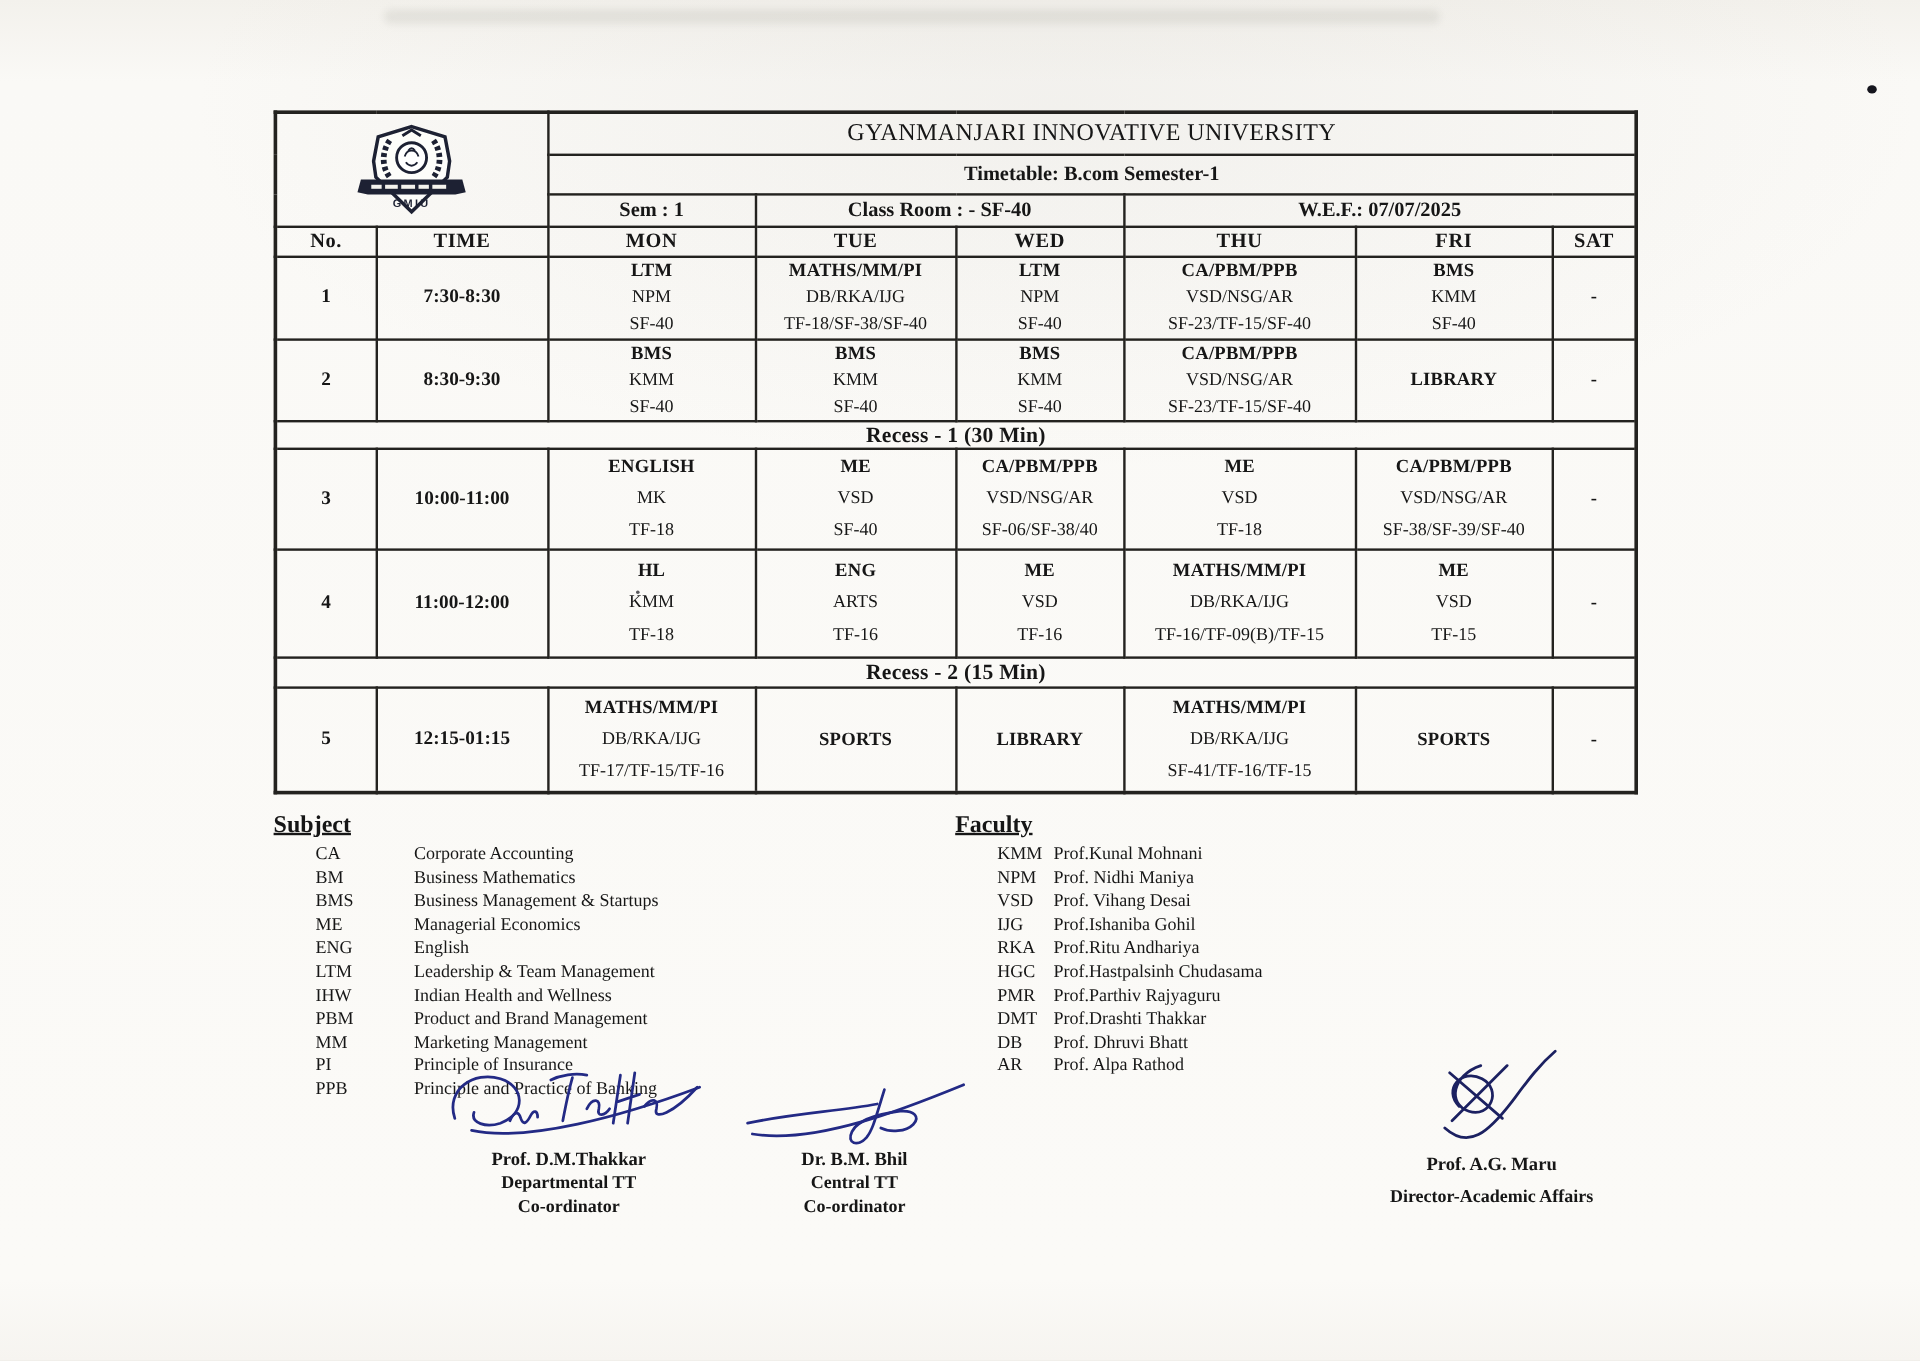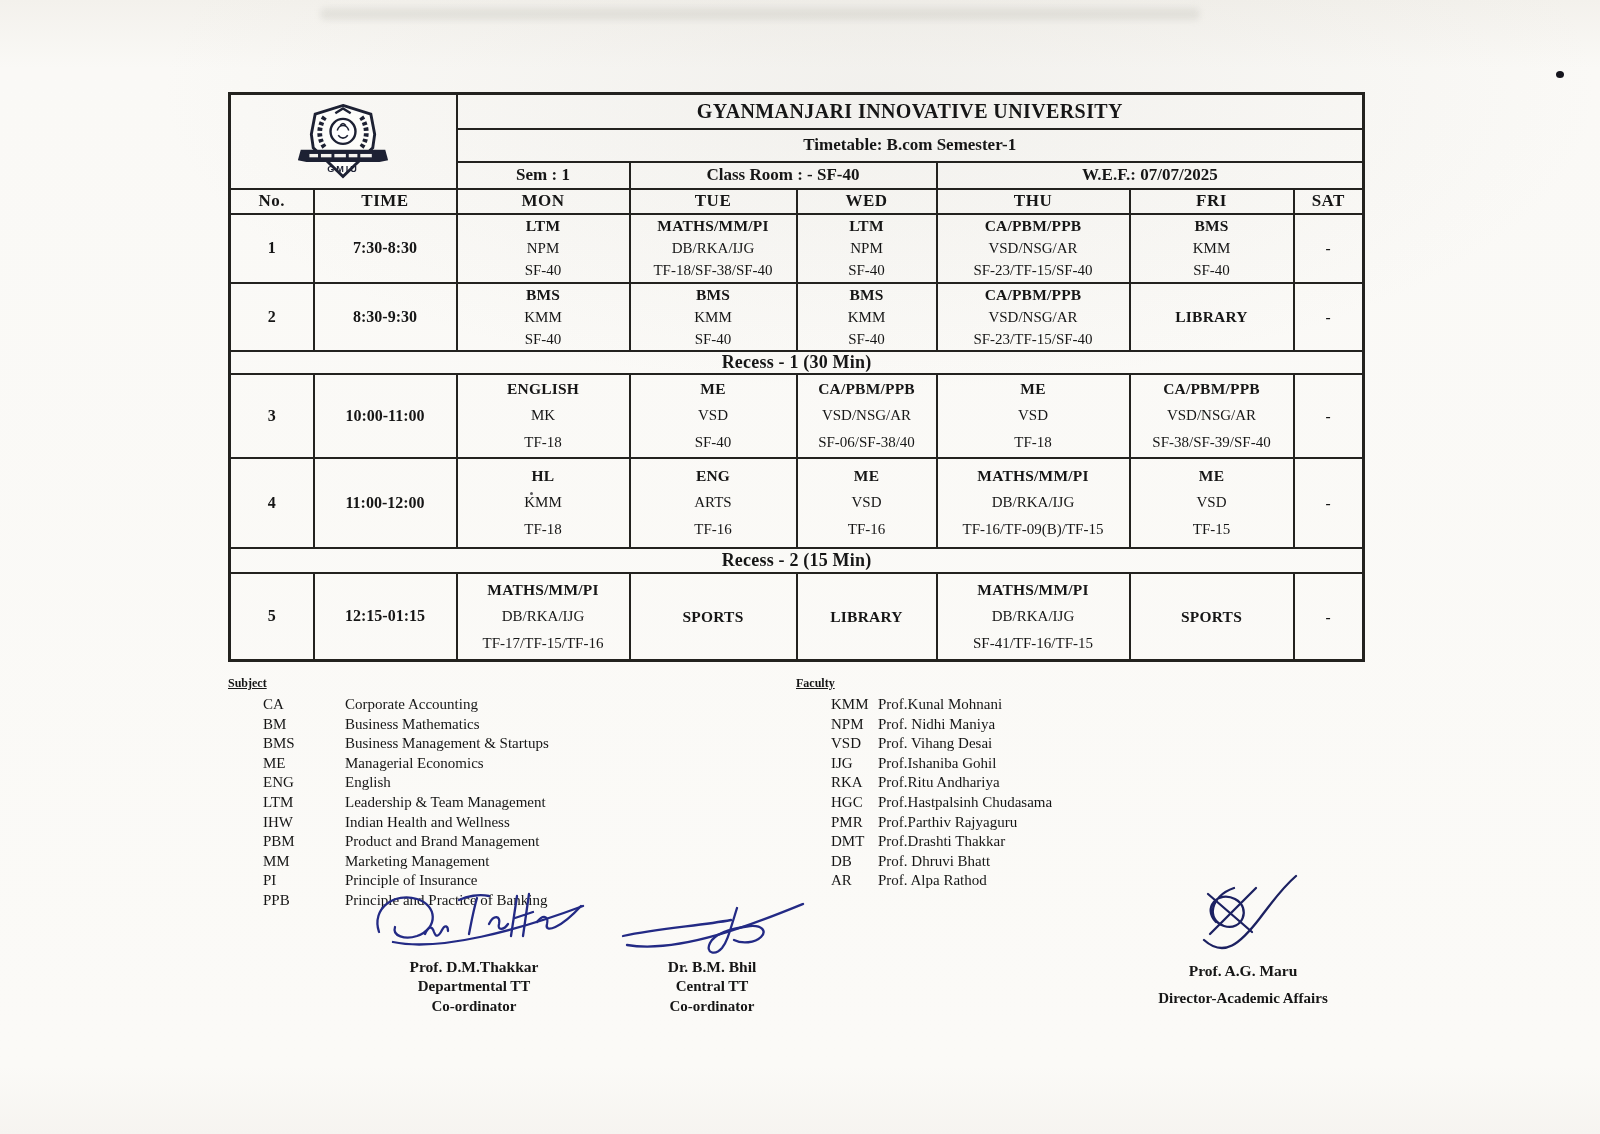--- a/index.html
+++ b/index.html
@@ -14,36 +14,36 @@
   .speck { position:absolute; background:#15151d; border-radius:50%; }
   .smudge { position:absolute; background:rgba(175,172,165,0.22); filter:blur(3px); border-radius:8px; }
 
   
   table.tt {
     position:absolute; left:228px; top:92px; width:1134px;
     border-collapse:collapse; table-layout:fixed;
     border:3px solid #23221f;
   }
   table.tt td { border:2px solid #23221f; text-align:center; vertical-align:middle; padding:0 2px; overflow:hidden; }
-  td.univ     { font-size:20px; font-weight:bold; letter-spacing:0.4px; }
+  td.univ     { font-size:20px; font-weight:normal; letter-spacing:0.4px; }
   td.ttitle   { font-size:17px; font-weight:bold;margin-top:16px; }
   td.subhdr   { font-size:17px; font-weight:bold; }
   td.dayhdr   { font-size:17px; font-weight:bold; letter-spacing:0.5px; }
   td.numcell, td.timecell { font-size:16px; font-weight:bold; }
   td.recess   { font-size:18px; font-weight:bold; letter-spacing:0.2px; }
   td.logocell { vertical-align:middle; }
   .slot span { display:block; line-height:22px; font-size:15px; }
   .slot span.l1 { font-weight:bold; font-size:15.5px; letter-spacing:0.2px; }
   .slot span:empty { display:none; }
   tr.tall .slot span { line-height:27px; }
   .logo-wrap { display:flex; justify-content:center; align-items:center; height:100%; }
 
   
   .legend { position:absolute; font-size:15px; }
-  .legend .hd { font-size:12px; font-weight:bold; text-decoration:underline; margin-bottom:4px; }
+  .legend .hd { font-size:20px; font-weight:bold; text-decoration:underline; margin-bottom:4px; }
   .legend .row { display:grid; line-height:19.6px;margin-left:35px; }
   .legend-subject { left:228px; top:676px; width:560px; }
   .legend-subject .row { grid-template-columns:82px auto; }
   .legend-faculty { left:796px; top:676px; width:520px; }
   .legend-faculty .row { grid-template-columns:47px auto; }
 
   
   .sig { position:absolute; text-align:center; }
   .sig svg { display:block; margin:0 auto; }
   .sig .nm { font-size:15.5px; font-weight:600; line-height:18px; }

